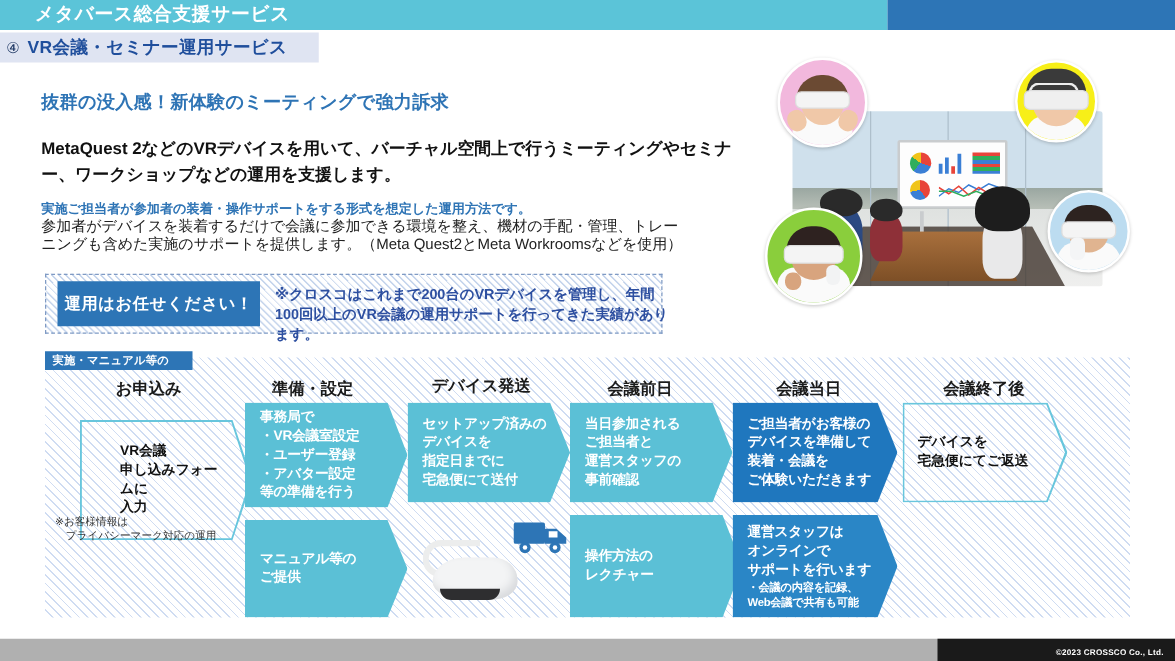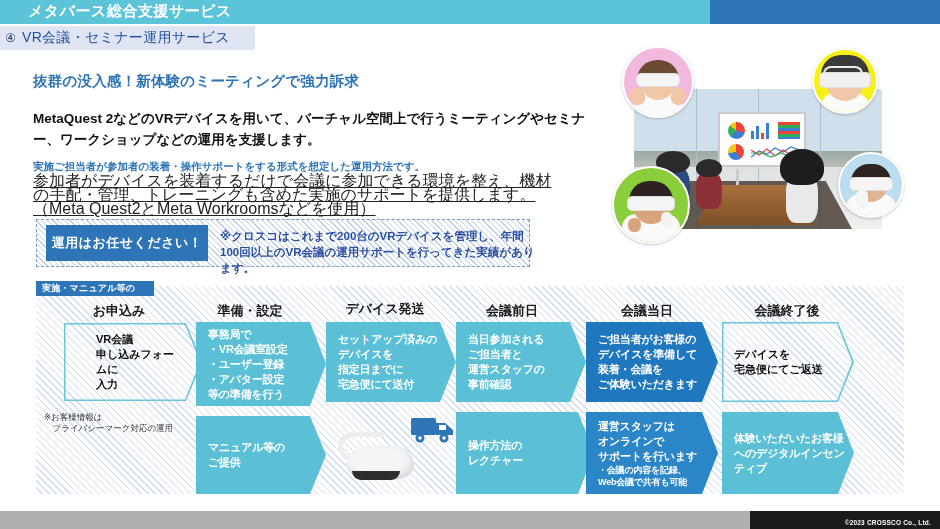--- a/index.html
+++ b/index.html
@@ -19,39 +19,39 @@
   .subhdr {
     position: absolute; top: 26px; left: 0; width: 255px; height: 24px;
     background: #dfe4f2;
   }
   .subhdr-num {
     position: absolute; top: 30px; left: 5px;
     font-size: 12px; color: #1f3864; line-height: 16px;
   }
   .subhdr-title {
     position: absolute; top: 29px; left: 22px;
-    font-size: 14px; font-weight: normal; color: #1f4e9c; letter-spacing: .3px;
+    font-size: 14px; font-weight: bold; color: #1f4e9c; letter-spacing: .3px;
   }
 
   
   .lead {
     position: absolute; top: 72px; left: 33px;
     font-size: 14.5px; font-weight: bold; color: #2e74b5; letter-spacing: .2px;
   }
   .body-bold {
     position: absolute; top: 108px; left: 33px; width: 570px;
     font-size: 13.5px; font-weight: bold; color: #111; line-height: 21px;
   }
   .note-hl {
     position: absolute; top: 160px; left: 33px;
     font-size: 10.5px; font-weight: bold; color: #2e74b5;
   }
   .note-body {
     position: absolute; top: 174px; left: 33px; width: 520px;
-    font-size: 16px; color: #222; line-height: 14px; text-decoration: underline;
+    font-size: 12px; color: #222; line-height: 14px;
   }
 
   
   .collage { position: absolute; top: 44px; left: 612px; width: 326px; height: 225px; }
   .room {
     position: absolute; left: 22px; top: 45px; width: 248px; height: 140px;
     background: linear-gradient(#cfe0ec 0%, #cfe0ec 44%, #9aa7a1 44%, #b9c0b8 56%, #dfe2e0 56%, #efefee 100%);
     border-radius: 2px; overflow: hidden;
   }
   .room .pane { position:absolute; top:0; bottom:0; width:1px; background:#aebfcb; }
@@ -283,21 +283,21 @@
   <div class="flow"></div>
   <div class="flow-tag">実施・マニュアル等の</div>
 
   <div class="col-head" style="left:44px;  top:302px; width:150px;">お申込み</div>
   <div class="col-head" style="left:310px; top:300px; width:150px;">デバイス発送</div>
   <div class="col-head" style="left:180px; top:302px; width:140px;">準備・設定</div>
   <div class="col-head" style="left:442px; top:302px; width:140px;">会議前日</div>
   <div class="col-head ch-last" style="left:712px; top:302px; width:150px;">会議終了後</div>
   <div class="col-head" style="left:572px; top:302px; width:150px;">会議当日</div>
 
-  <div class="chev-outline" style="left:64px; top:323px; width:138px; height:78px;padding-left:32px;">
+  <div class="chev-outline" style="left:64px; top:336px; width:138px; height:96px;padding-left:32px;">
     <div class="frame"></div>
     <div class="txt">
       <span>VR会議</span><br>
       <span>申し込みフォームに</span><br>
       <span>入力</span>
     </div>
   </div>
   <div class="footnote" style="left:44px; top:412px; width:165px; white-space:pre-line;">※お客様情報は
 　プライバシーマーク対応の運用</div>
 
@@ -373,25 +373,18 @@
     </div>
   </div>
 
   <div class="chev-outline" style="left:722px; top:322px; width:132px; height:80px;">
     <div class="frame"></div>
     <div class="txt">
       <span>デバイスを</span><br>
       <span>宅急便にてご返送</span>
     </div>
   </div>
-  <div class="chev teal" style="left:722px; top:412px; width:132px; height:82px;">
-    <div class="txt">
-      <span>体験いただいたお客様</span><br>
-      <span>へのデジタルインセン</span><br>
-      <span>ティブ</span>
-    </div>
-  </div>
 
   <div class="footer-bar"></div>
   <div class="footer-blk"></div>
   <div class="footer-txt">©2023 CROSSCO Co., Ltd.</div>
 
 </div>
 
 </body></html>

